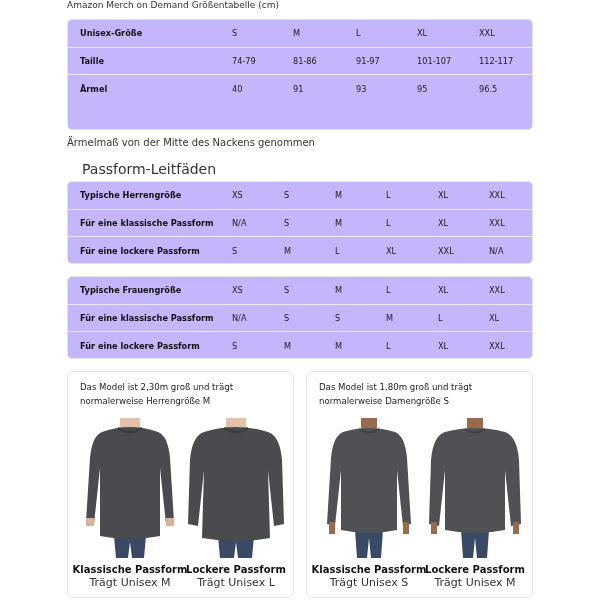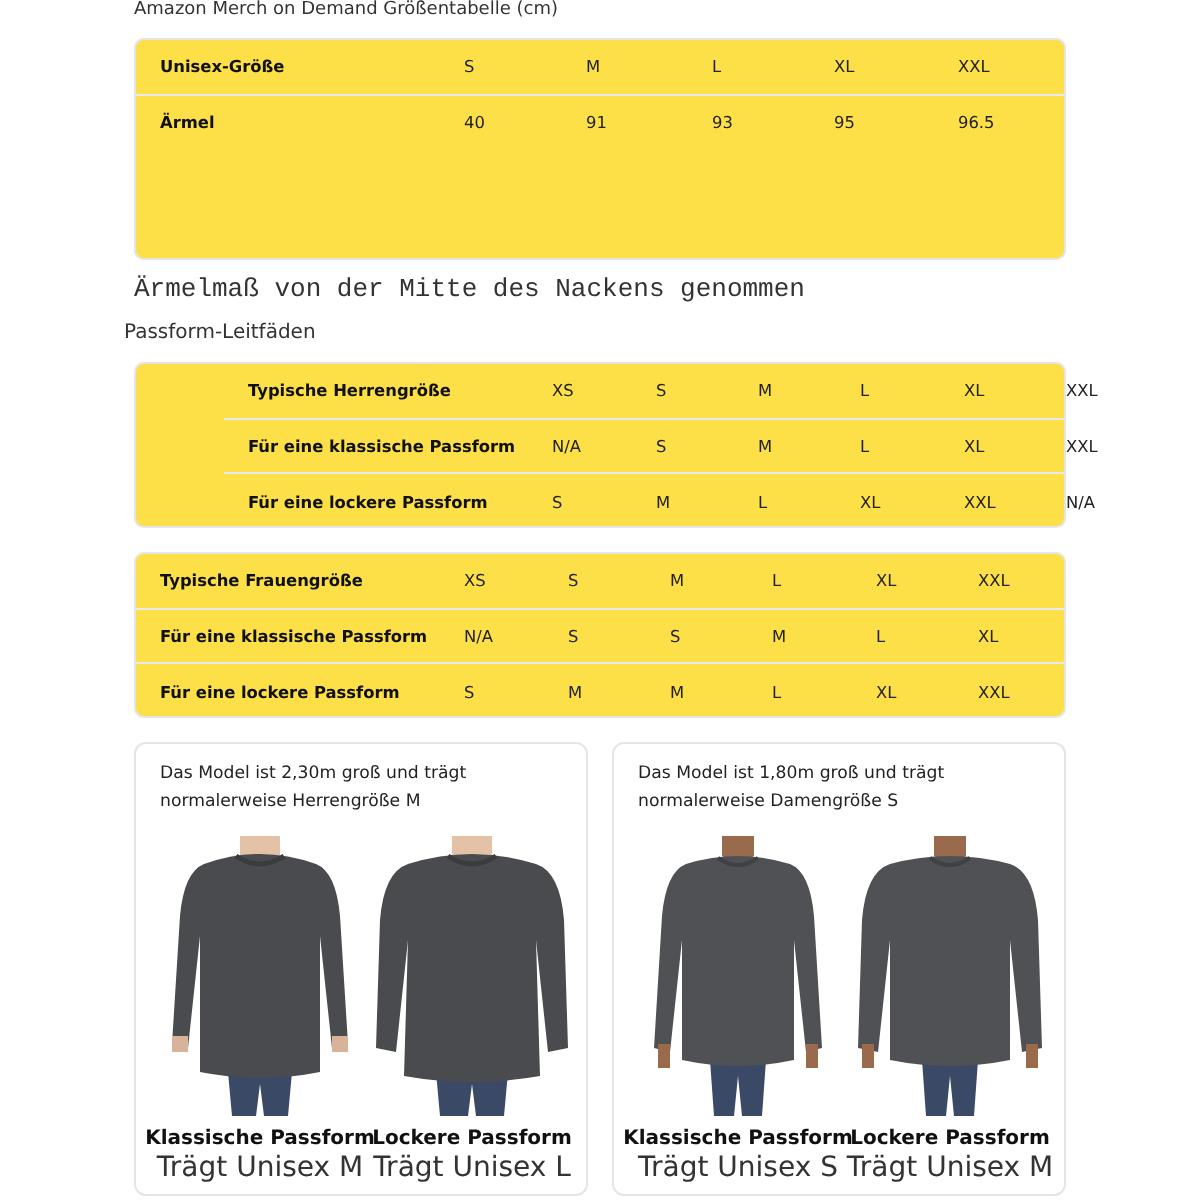--- a/index.html
+++ b/index.html
@@ -1,62 +1,70 @@
 <!DOCTYPE html>
 <html><head>
 <meta charset="utf-8">
 <style>
   * { box-sizing: border-box; margin: 0; padding: 0; }
   html, body { width: 600px; height: 600px; background: #ffffff; overflow: hidden; }
   body { font-family: "DejaVu Sans", "Liberation Sans", sans-serif; color: #0f1111; position: relative; }
 
   .title { position: absolute; left: 67px; top: 0px; font-size: 9px; color: #333; }
-  .note { position: absolute; left: 67px; top: 137px; font-size: 13px; color: #333; font-family: Liberation Mono, monospace; }
-  .subtitle { position: absolute; left: 62px; top: 161px; font-size: 10px; color: #333; }
+  .note { position: absolute; left: 67px; top: 137px; font-size: 10px; color: #333; }
+  .subtitle { position: absolute; left: 82px; top: 161px; font-size: 14px; color: #333; }
 
   .card {
     position: absolute; left: 67px; width: 466px;
-    border: 1px solid #e3e6e6; border-radius: 5px; background: #fde047;
+    border: 1px solid #e3e6e6; border-radius: 5px; background: #c4b5fd;
     box-shadow: 0 0 1px rgba(0,0,0,0.04);
   }
   .row { position: relative; height: 27.5px; border-bottom: 1px solid #e7e9ea; font-size: 8.2px; color: #222; }
   .row:last-child { border-bottom: none; }
   .cell { position: absolute; top: 50%; transform: translateY(-50%); white-space: nowrap; }
   .cell.label { left: 12px; font-weight: bold; color: #111; }
 
   #t1 { top: 19px; height: 111px; }
-  #t2 { top: 181px; height: 83px; padding-left: 44px; }
+  #t2 { top: 181px; height: 83px; }
   #t3 { top: 276px; height: 83px; }
 
   .model-card {
     position: absolute; top: 371px; height: 227px;
     border: 1px solid #e3e6e6; border-radius: 6px; background: #fff;
   }
   #mc1 { left: 67px; width: 227px; }
   #mc2 { left: 306px; width: 227px; padding-left: 28px; }
   .model-desc { position: absolute; left: 12px; top: 8px; font-size: 8.6px; line-height: 14px; color: #222; width: 210px; }
 
   .figure { position: absolute; top: 46px; width: 100px; height: 140px; }
   .figure .cap-title { position: absolute; top: 146px; left: -10px; width: 120px; text-align: center; font-size: 10px; font-weight: bold; color: #111; }
-  .figure .cap-sub { position: absolute; top: 158px; left: -10px; width: 120px; text-align: center; font-size: 14px; color: #333; }
+  .figure .cap-sub { position: absolute; top: 158px; left: -10px; width: 120px; text-align: center; font-size: 11px; color: #333; }
   .figure svg { position: absolute; left: 0; top: 0; }
 </style>
 </head>
 <body>
 
 <div class="title">Amazon Merch on Demand Größentabelle (cm)</div>
 
 <div class="card" id="t1">
   <div class="row">
     <span class="cell label">Unisex-Größe</span>
     <span class="cell" style="left:164px">S</span>
     <span class="cell" style="left:225px">M</span>
     <span class="cell" style="left:288px">L</span>
     <span class="cell" style="left:349px">XL</span>
     <span class="cell" style="left:411px">XXL</span>
+  </div>
+  <div class="row">
+    <span class="cell label">Taille</span>
+    <span class="cell" style="left:164px">74-79</span>
+    <span class="cell" style="left:225px">81-86</span>
+    <span class="cell" style="left:288px">91-97</span>
+    <span class="cell" style="left:349px">101-107</span>
+    <span class="cell" style="left:411px">112-117</span>
   </div>
   <div class="row">
     <span class="cell label">Ärmel</span>
     <span class="cell" style="left:164px">40</span>
     <span class="cell" style="left:225px">91</span>
     <span class="cell" style="left:288px">93</span>
     <span class="cell" style="left:349px">95</span>
     <span class="cell" style="left:411px">96.5</span>
   </div>
 </div>

